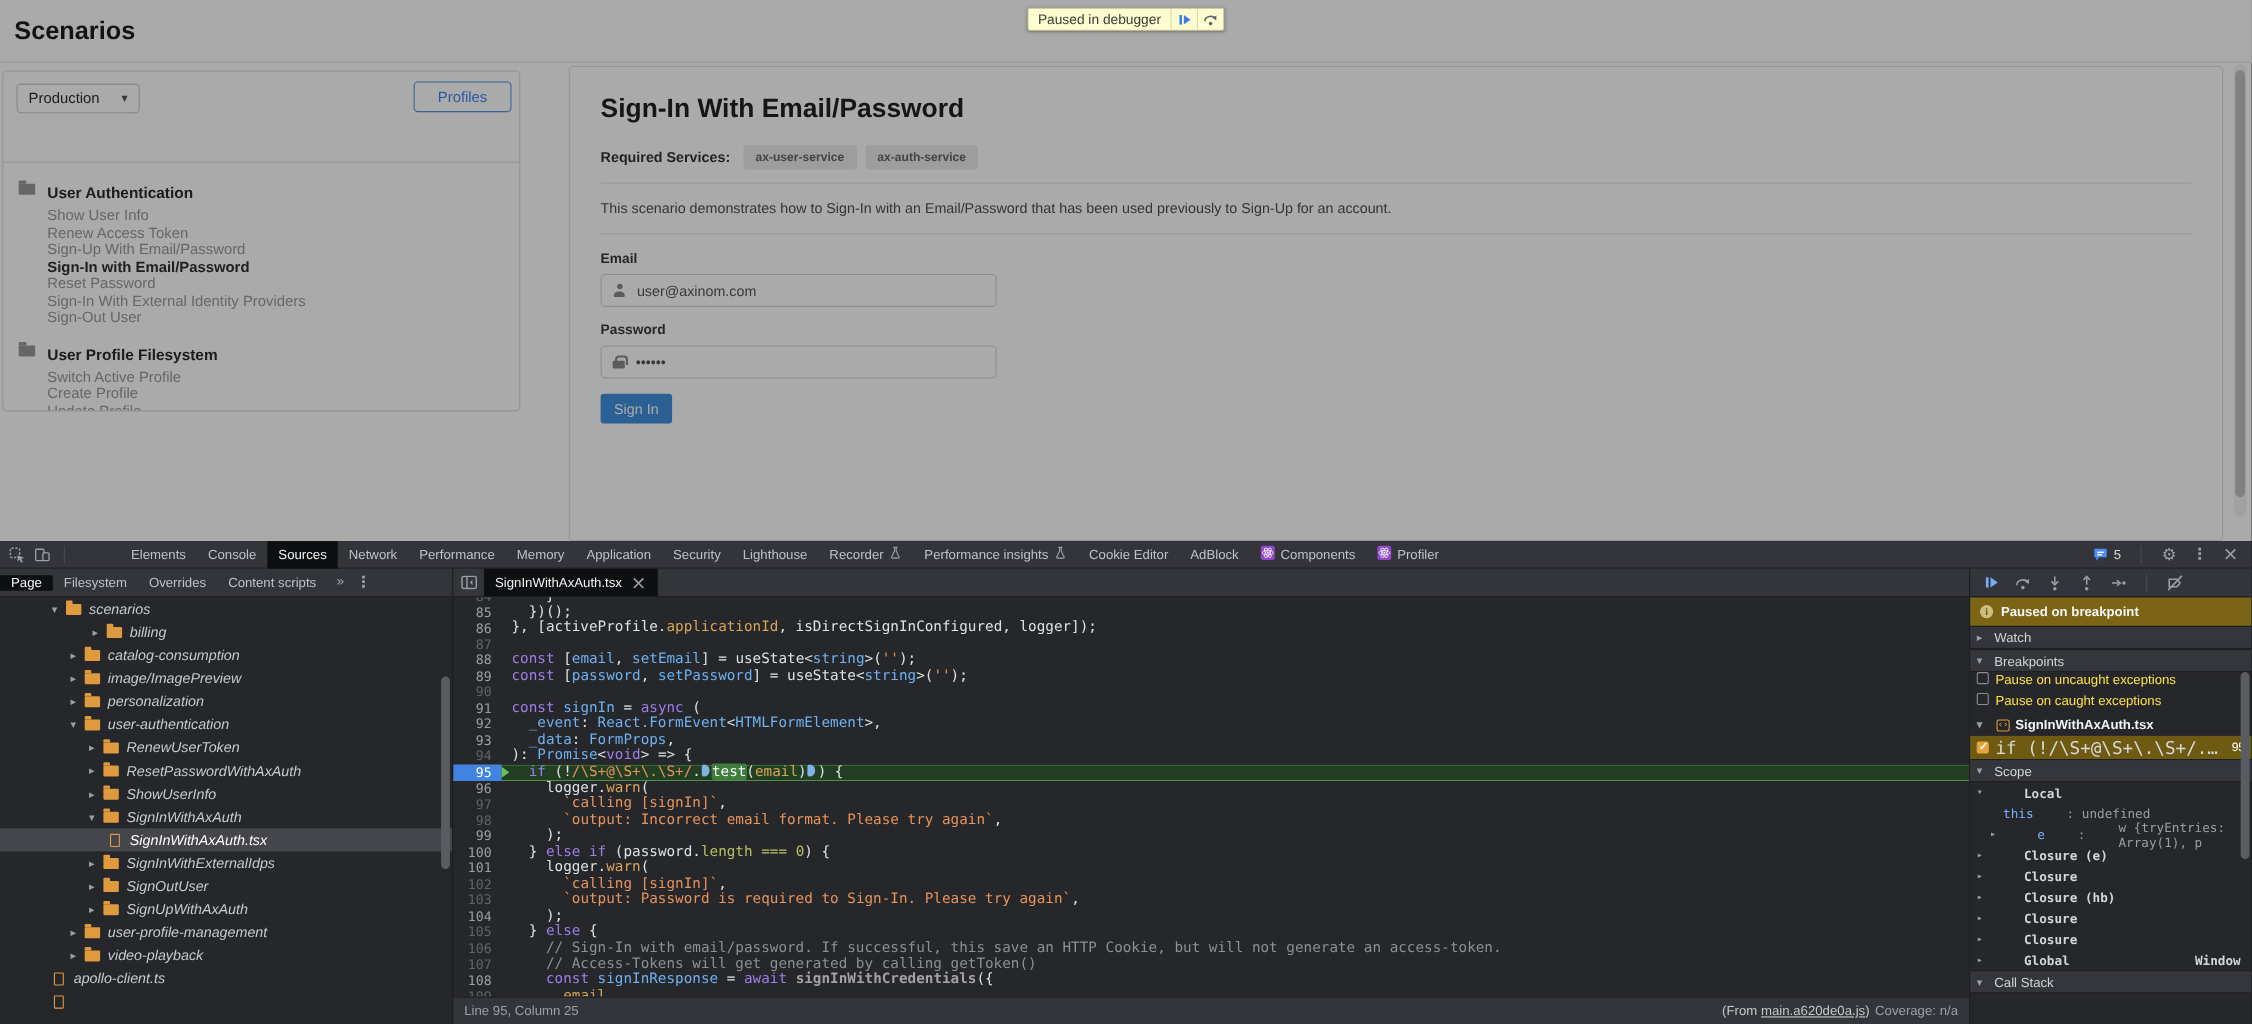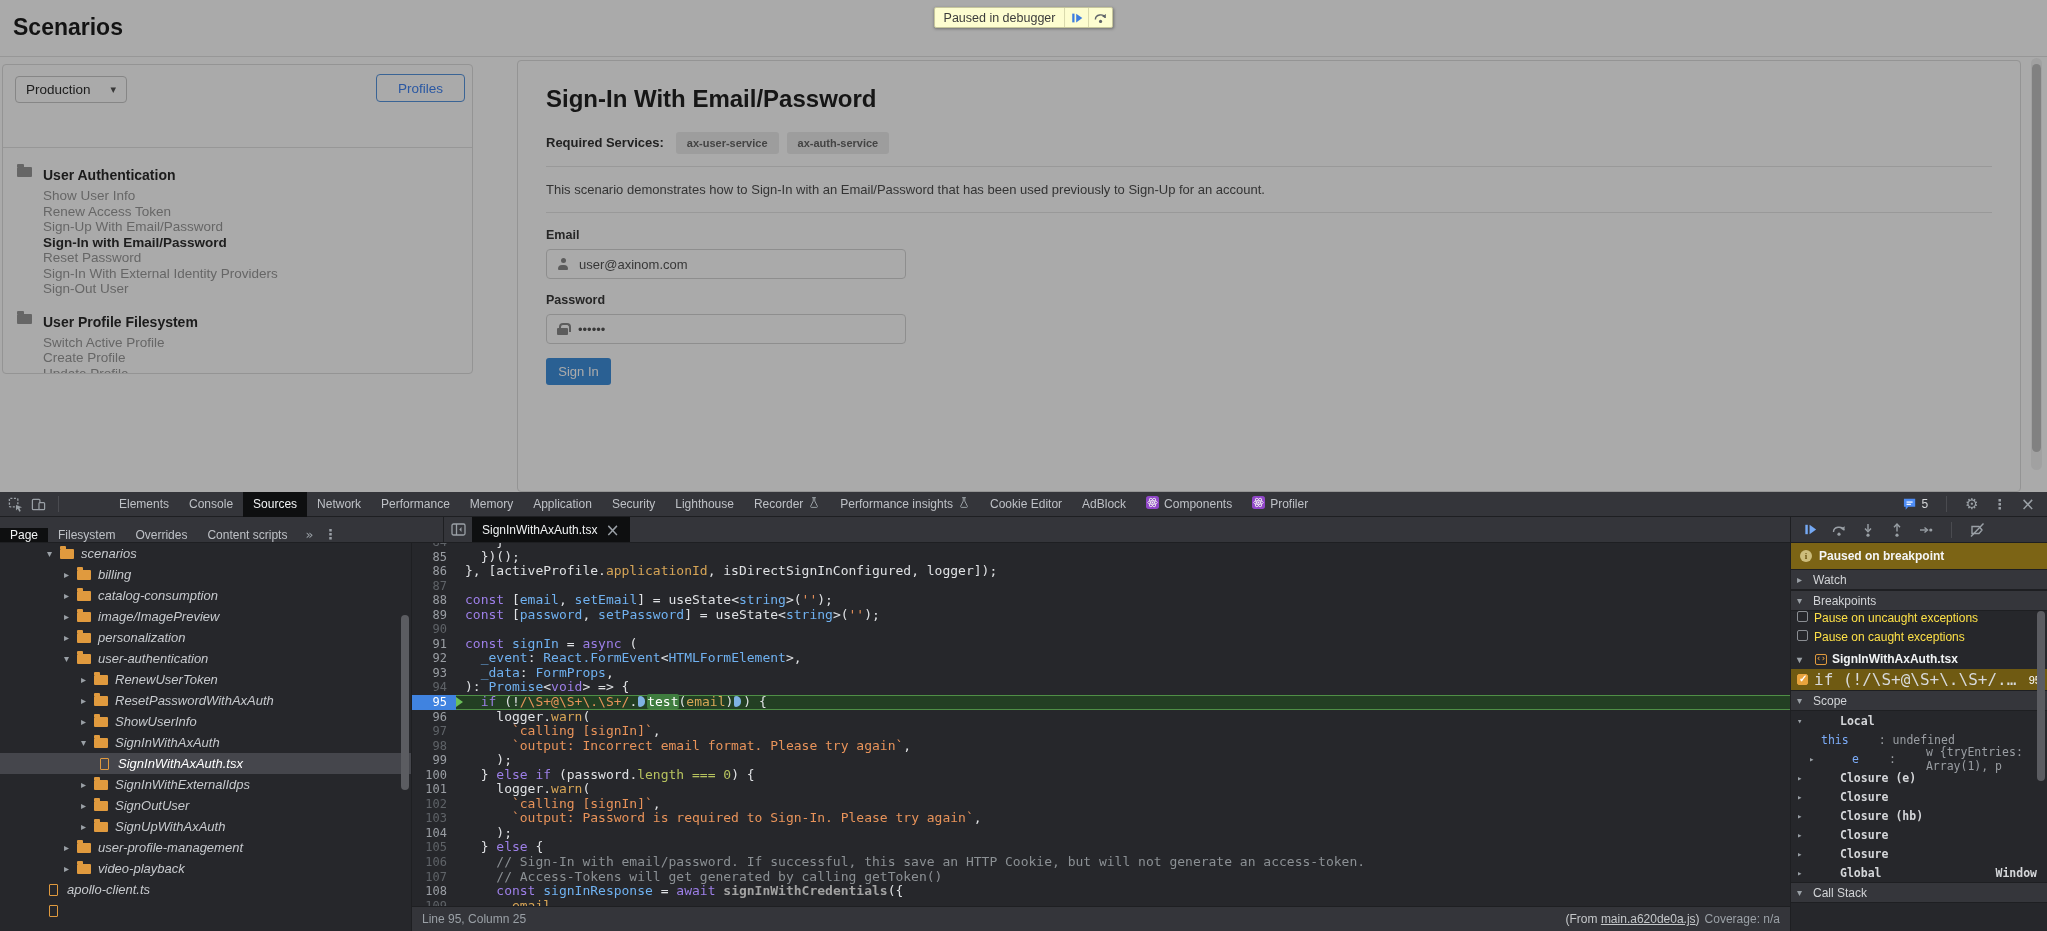--- a/index.html
+++ b/index.html
@@ -73,21 +73,21 @@
   .dt-right-icons { margin-left:auto; display:flex; align-items:center; gap:14px; padding-right:12px; }
   .issues-pill { display:flex; align-items:center; gap:5px; cursor:pointer; }
   .issues-count { color:#d6d8da; }
   .glyph-btn { color:#9aa0a6; cursor:pointer; font-family:"DejaVu Sans",sans-serif; }
   .i-gear::before { content:'⚙'; font-size:15px; }
   .i-dots::before { content:'⋮'; font-size:14px; font-weight:700; }
   .i-close::before { content:'×'; font-size:17px; }
   .i-more::before { content:'»'; font-size:13px; }
 
   .dt-row2 { display:flex; height:26px; background:#34353a; border-bottom:1px solid #1e1f22; }
-  .nav-header { width:444px; flex:none; display:flex; align-items:flex-end; border-right:1px solid #1e1f22; }
+  .nav-header { width:412px; flex:none; display:flex; align-items:center; border-right:1px solid #1e1f22; }
   .ntab { display:flex; align-items:center; padding:0 10px; color:#bec1c6; cursor:pointer; }
   .ntab.active { background:#0e0f10; color:#f1f3f4; }
   .nav-extra { display:flex; align-items:center; gap:10px; padding:0 8px; }
   .editor-tabbar { flex:1; display:flex; align-items:stretch; }
   .toggle-nav { width:28px; display:flex; align-items:center; justify-content:center; cursor:pointer; }
   .file-tab { display:flex; align-items:center; gap:8px; padding:0 10px; background:#0e0f10; color:#f1f3f4; cursor:pointer; }
   .debug-toolbar { width:257px; flex:none; display:flex; align-items:center; gap:13px; padding-left:12px; border-left:1px solid #1e1f22; }
   .dbg-icon { display:flex; align-items:center; cursor:pointer; }
 
   .dt-content { position:relative; height:388px; }
@@ -417,21 +417,21 @@
     </div>
 
     <div class="dt-content">
       <div class="nav-pane">
         <div id="tree">
             <div class="trow" style="padding-left: 47px;">
               <span class="chev chev-open"></span>
               <span class="tree-folder-glyph"></span>
               <span>scenarios</span>
             </div>
-            <div class="trow" style="padding-left: 64px;">
+            <div class="trow" style="padding-left: 84px;">
               <span class="chev chev-closed"></span>
               <span class="tree-folder-glyph"></span>
               <span>billing</span>
             </div>
             <div class="trow" style="padding-left: 64px;">
               <span class="chev chev-closed"></span>
               <span class="tree-folder-glyph"></span>
               <span>catalog-consumption</span>
             </div>
             <div class="trow" style="padding-left: 64px;">

